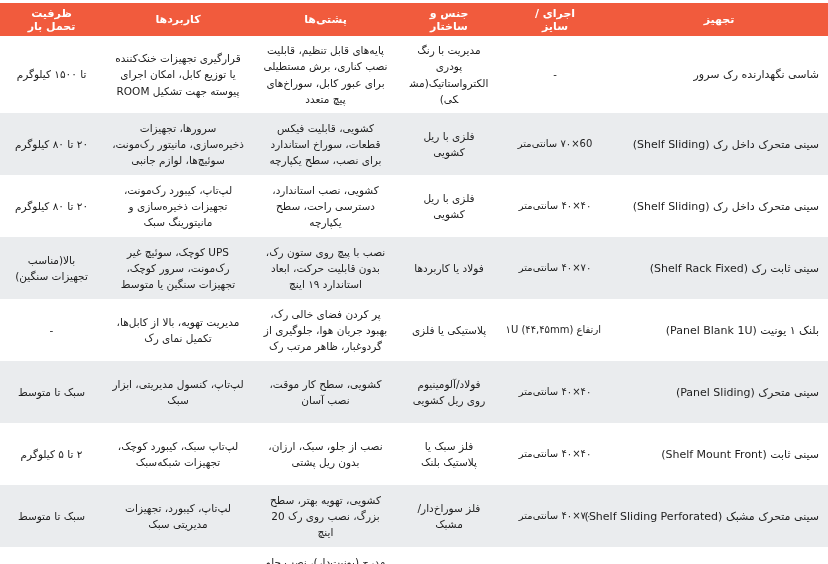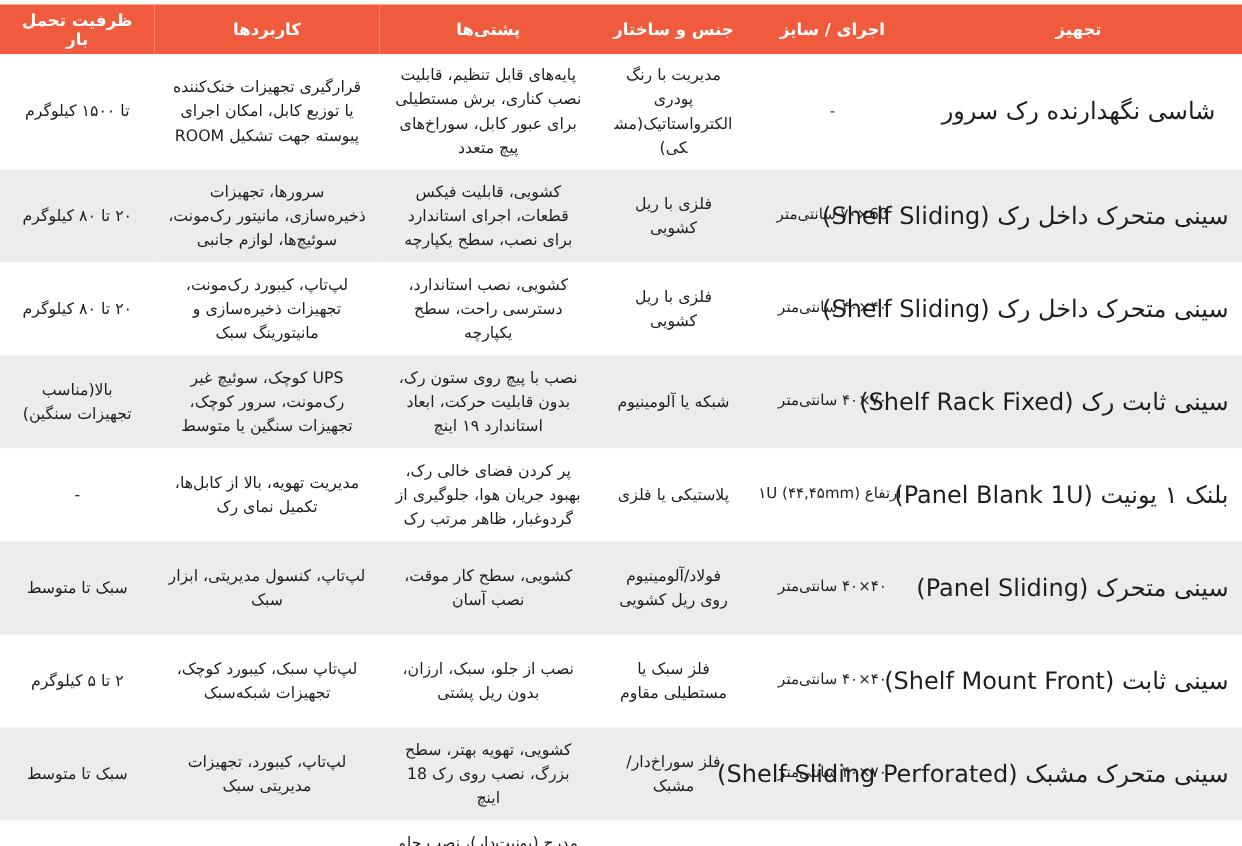--- a/index.html
+++ b/index.html
@@ -22,40 +22,41 @@
     width: 828px;
     border-collapse: collapse;
     table-layout: fixed;
   }
   thead th {
     background: #F15B3D;
     color: #ffffff;
     font-size: 11px;
     font-weight: bold;
     height: 33px;
-    padding: 0 8px;
+    padding: 0 24px;
     text-align: center;
     vertical-align: middle;
   }
   tbody td {
     font-size: 10.5px;
     color: #1e1e1e;
     text-align: center;
     vertical-align: middle;
     padding: 6px 9px;
     height: 50px;
     line-height: 1.55;
     word-wrap: break-word;
   }
   tbody tr:first-child td { height: 58px; }
   tbody tr:nth-child(even) td { background: #EAECEE; }
   tbody tr:nth-child(odd) td { background: #ffffff; }
   td.col-equipment {
     white-space: nowrap;
-    font-size: 16px;
+    font-size: 11px;
+    text-align: right;
   }
   td.col-size {
     white-space: nowrap;
     font-size: 10px;
   }
 </style>
 </head>
 <body>
 
 <div class="page">
@@ -84,36 +85,36 @@
         <td class="col-size">-</td>
         <td class="col-material">مدیریت با رنگ پودری الکترواستاتیک(مشکی)</td>
         <td class="col-features">پایه‌های قابل تنظیم، قابلیت نصب کناری، برش مستطیلی برای عبور کابل، سوراخ‌های پیچ متعدد</td>
         <td class="col-applications">قرارگیری تجهیزات خنک‌کننده یا توزیع کابل، امکان اجرای پیوسته جهت تشکیل ROOM</td>
         <td class="col-capacity">تا ۱۵۰۰ کیلوگرم</td>
       </tr>
       <tr>
         <td class="col-equipment">سینی متحرک داخل رک (Shelf Sliding)</td>
         <td class="col-size">60×۷۰ سانتی‌متر</td>
         <td class="col-material">فلزی با ریل کشویی</td>
-        <td class="col-features">کشویی، قابلیت فیکس قطعات، اجرای استاندارد برای نصب، سطح یکپارچه</td>
+        <td class="col-features">کشویی، قابلیت فیکس قطعات، سوراخ استاندارد برای نصب، سطح یکپارچه</td>
         <td class="col-applications">سرورها، تجهیزات ذخیره‌سازی، مانیتور رک‌مونت، سوئیچ‌ها، لوازم جانبی</td>
         <td class="col-capacity">۲۰ تا ۸۰ کیلوگرم</td>
       </tr>
       <tr>
         <td class="col-equipment">سینی متحرک داخل رک (Shelf Sliding)</td>
         <td class="col-size">۴۰×۴۰ سانتی‌متر</td>
         <td class="col-material">فلزی با ریل کشویی</td>
         <td class="col-features">کشویی، نصب استاندارد، دسترسی راحت، سطح یکپارچه</td>
         <td class="col-applications">لپ‌تاپ، کیبورد رک‌مونت، تجهیزات ذخیره‌سازی و مانیتورینگ سبک</td>
         <td class="col-capacity">۲۰ تا ۸۰ کیلوگرم</td>
       </tr>
       <tr>
         <td class="col-equipment">سینی ثابت رک (Shelf Rack Fixed)</td>
         <td class="col-size">۷۰×۴۰ سانتی‌متر</td>
-        <td class="col-material">شبکه یا آلومینیوم</td>
+        <td class="col-material">فولاد یا کاربردها</td>
         <td class="col-features">نصب با پیچ روی ستون رک، بدون قابلیت حرکت، ابعاد استاندارد ۱۹ اینچ</td>
         <td class="col-applications">UPS کوچک، سوئیچ غیر رک‌مونت، سرور کوچک، تجهیزات سنگین یا متوسط</td>
         <td class="col-capacity">بالا(مناسب تجهیزات سنگین)</td>
       </tr>
       <tr>
         <td class="col-equipment">بلنک ۱ یونیت (Panel Blank 1U)</td>
         <td class="col-size">ارتفاع ۱U (۴۴,۴۵mm)</td>
         <td class="col-material">پلاستیکی یا فلزی</td>
         <td class="col-features">پر کردن فضای خالی رک، بهبود جریان هوا، جلوگیری از گردوغبار، ظاهر مرتب رک</td>
         <td class="col-applications">مدیریت تهویه، بالا از کابل‌ها، تکمیل نمای رک</td>
@@ -123,30 +124,30 @@
         <td class="col-equipment">سینی متحرک (Panel Sliding)</td>
         <td class="col-size">۴۰×۴۰ سانتی‌متر</td>
         <td class="col-material">فولاد/آلومینیوم روی ریل کشویی</td>
         <td class="col-features">کشویی، سطح کار موقت، نصب آسان</td>
         <td class="col-applications">لپ‌تاپ، کنسول مدیریتی، ابزار سبک</td>
         <td class="col-capacity">سبک تا متوسط</td>
       </tr>
       <tr>
         <td class="col-equipment">سینی ثابت (Shelf Mount Front)</td>
         <td class="col-size">۴۰×۴۰ سانتی‌متر</td>
-        <td class="col-material">فلز سبک یا مستطیلی مقاوم</td>
+        <td class="col-material">فلز سبک یا پلاستیک بلنک</td>
         <td class="col-features">نصب از جلو، سبک، ارزان، بدون ریل پشتی</td>
         <td class="col-applications">لپ‌تاپ سبک، کیبورد کوچک، تجهیزات شبکه‌سبک</td>
         <td class="col-capacity">۲ تا ۵ کیلوگرم</td>
       </tr>
       <tr>
         <td class="col-equipment">سینی متحرک مشبک (Shelf Sliding Perforated)</td>
         <td class="col-size">۷۰×۴۰ سانتی‌متر</td>
         <td class="col-material">فلز سوراخ‌دار/مشبک</td>
-        <td class="col-features">کشویی، تهویه بهتر، سطح بزرگ، نصب روی رک 18 اینچ</td>
+        <td class="col-features">کشویی، تهویه بهتر، سطح بزرگ، نصب روی رک 20 اینچ</td>
         <td class="col-applications">لپ‌تاپ، کیبورد، تجهیزات مدیریتی سبک</td>
         <td class="col-capacity">سبک تا متوسط</td>
       </tr>
       <tr>
         <td class="col-equipment">آداپتور یا ریل نگه‌دارنده رک</td>
         <td class="col-size">-</td>
         <td class="col-material">فولاد مقاوم ضدزنگ</td>
         <td class="col-features">مدرج (یونیت‌دار)، نصب جلو و عقب، قابل تنظیم در عمق رک، مهار دوطرفه</td>
         <td class="col-applications">نصب سرورها، سوئیچ‌ها، استوریج‌ها، تجهیزات سنگین</td>
         <td class="col-capacity">بالا (تحمل وزن سرورها)</td>

